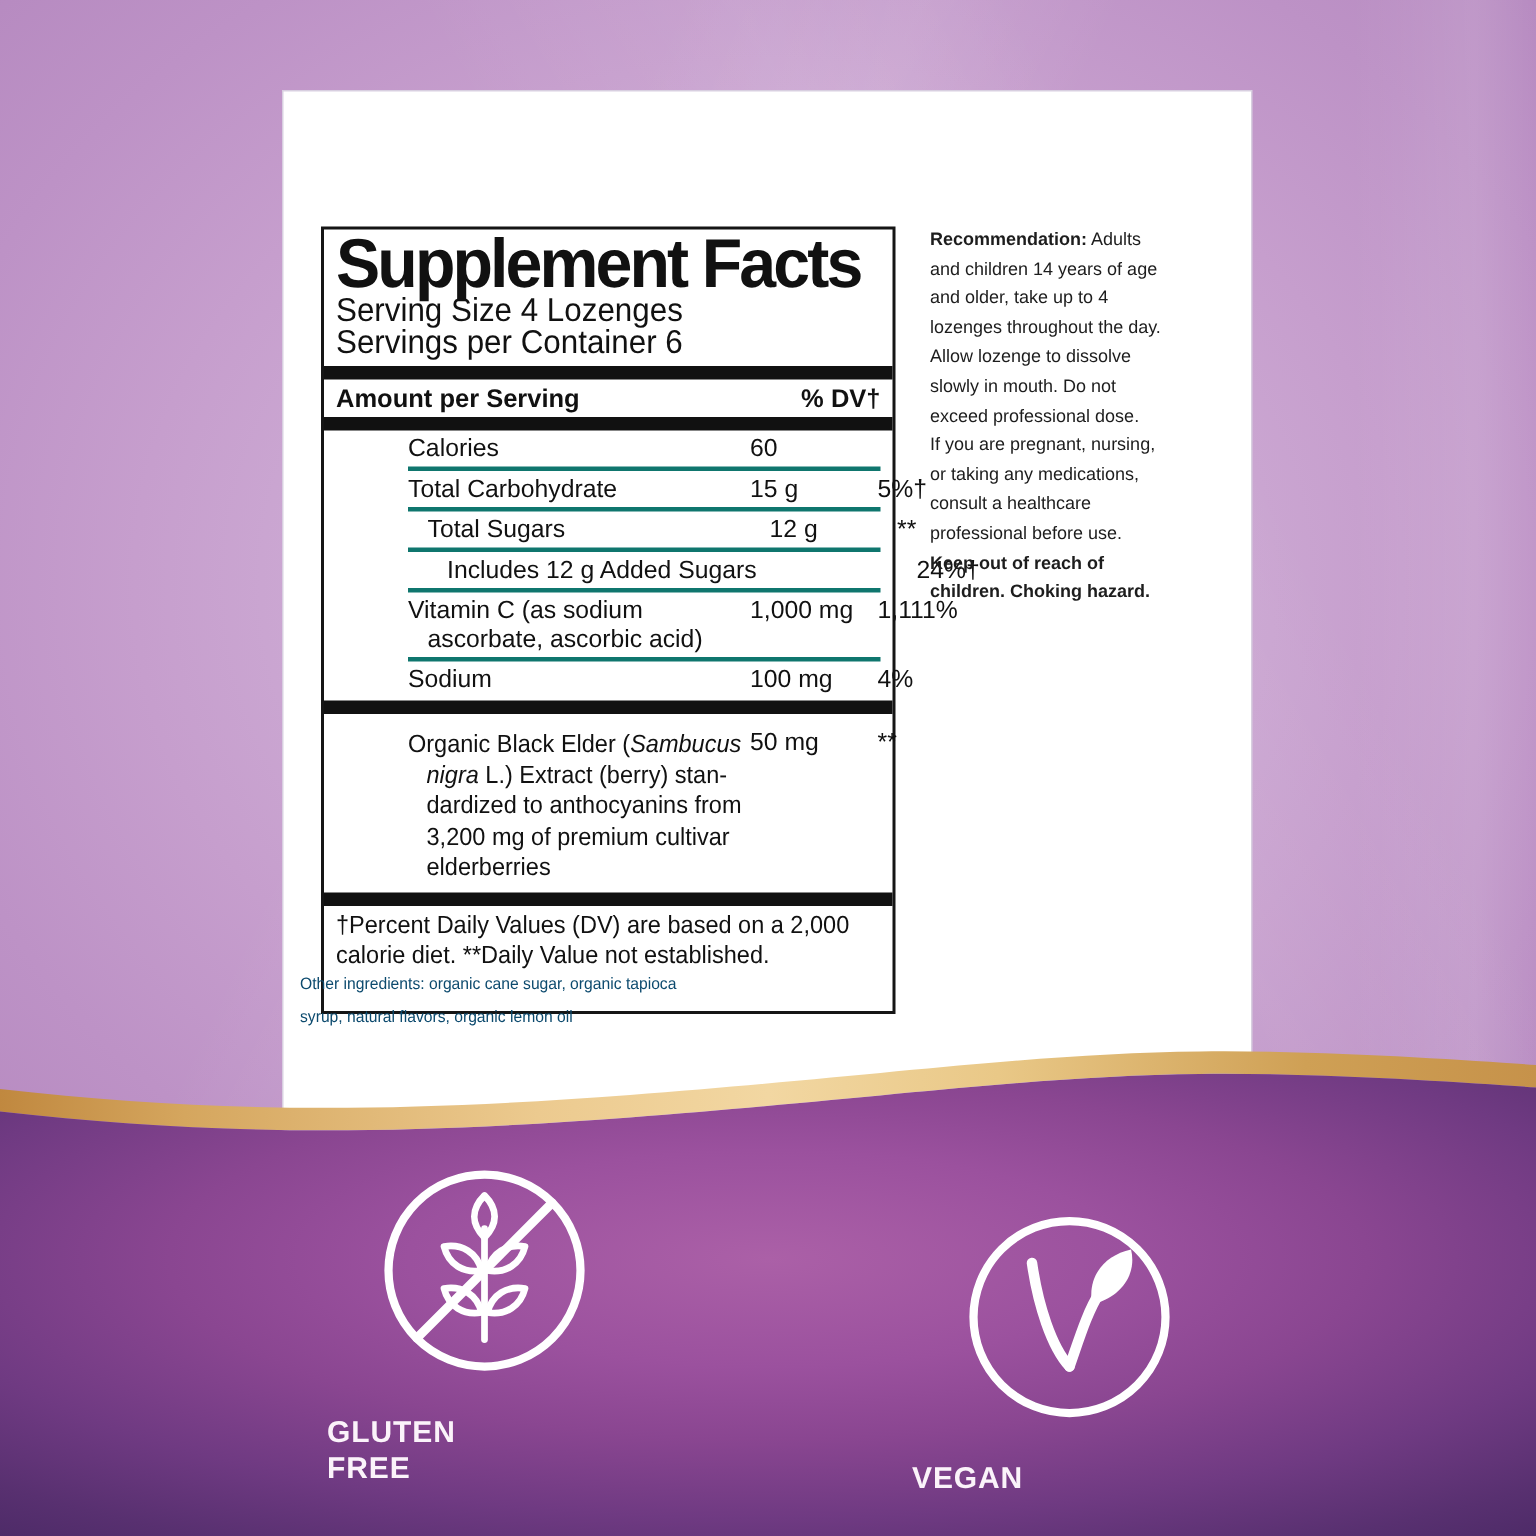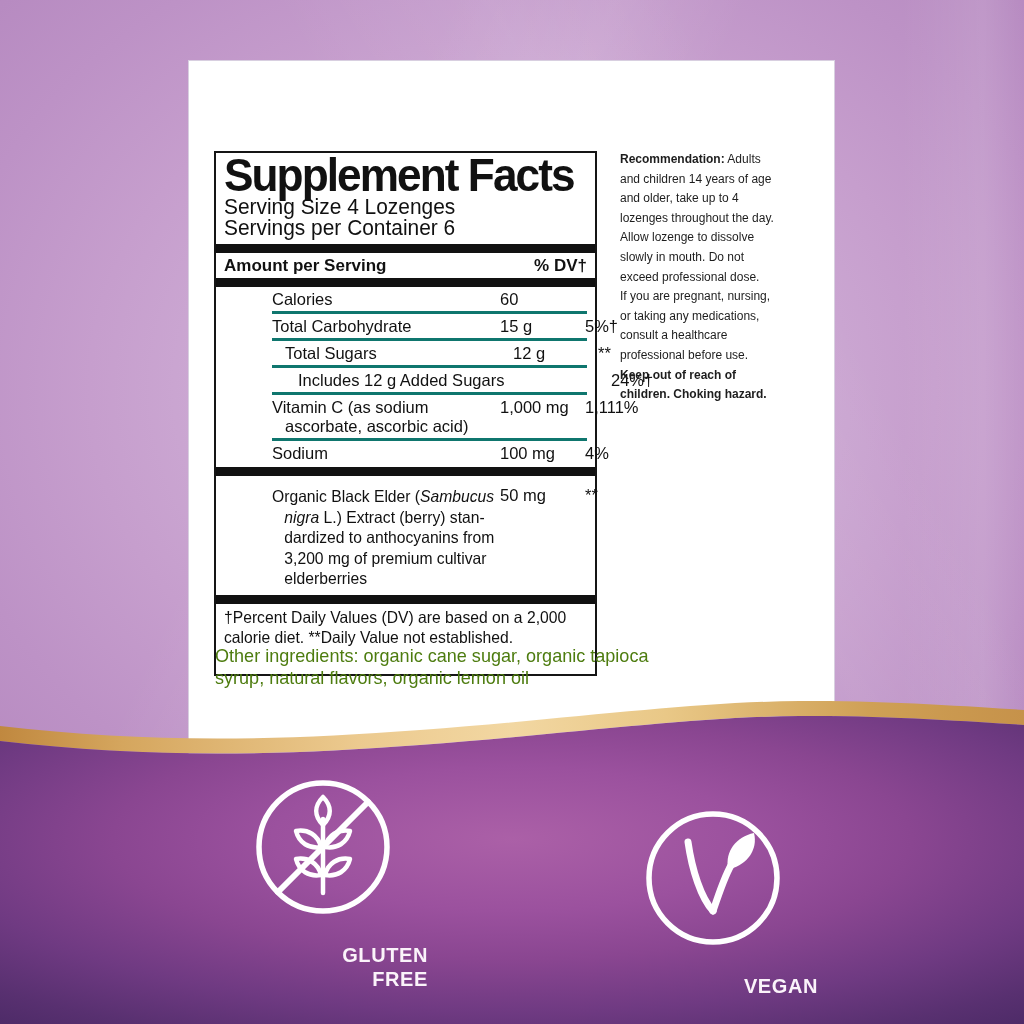--- a/index.html
+++ b/index.html
@@ -33,29 +33,29 @@
   .rname{width:228px;flex:0 0 auto;}
   .ramt{width:85px;flex:0 0 auto;}
   .rdv{flex:1;text-align:right;}
   .ind1{padding-left:13px;}
   .ind2{padding-left:26px;}
   .elder .rname div{line-height:20.5px;}
   .elder{padding-top:10px;}
   .bar.m3{margin-top:2px;}
   .bar.m4{margin-top:4px;}
   .foot{padding-top:3px;font-size:16.5px;line-height:20px;}
-  .other{position:absolute;left:26px;top:584px;width:460px;font-size:19px;line-height:22px;color:#4d7c0f;}
+  .other{position:absolute;left:11px;top:584px;width:460px;font-size:11px;line-height:22px;color:#0c4a6e;}
   
   .reco{position:absolute;left:412px;top:89px;width:230px;font-size:12px;line-height:19.6px;color:#1d1d1d;margin-left:19px;}
   .reco div{white-space:nowrap;}
   .b{font-weight:bold;}
   
   .wave{position:absolute;left:0;top:680px;width:1024px;height:344px;}
   
-  .badge{position:absolute;width:210px;transform:translateX(-50%);text-align:right;}
+  .badge{position:absolute;width:210px;transform:translateX(-50%);text-align:left;}
   .badge .lbl{margin-top:24px;font-size:20px;line-height:24px;font-weight:bold;
               letter-spacing:0.6px;color:#fbf3fa;}
   .icon-svg{display:block;margin:0 auto;}
 </style>
 </head>
 <body>
 
 <div class="canvas">
   <div class="bg"></div>
   <div class="rays"></div>

